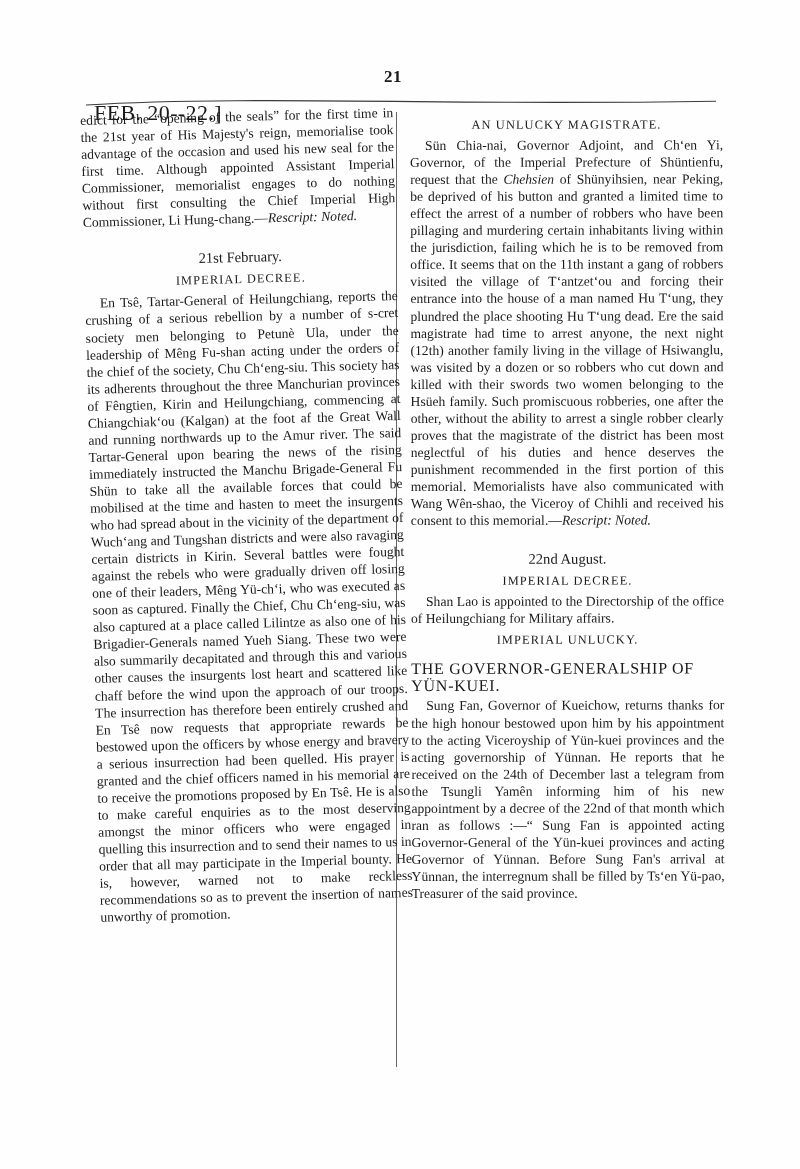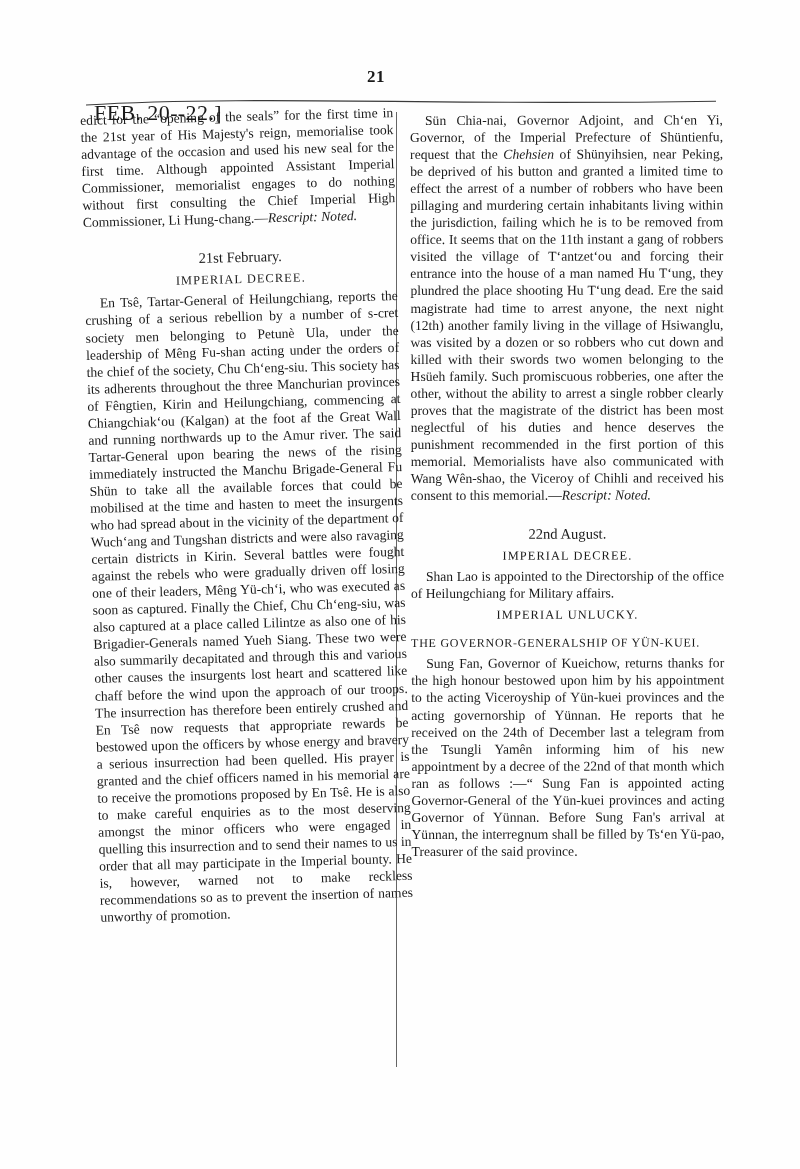--- a/index.html
+++ b/index.html
@@ -36,21 +36,21 @@
     left: 6px;
     top: 0;
     font-variant: small-caps;
     font-size: 22px;
     letter-spacing: 0.4px;
     white-space: nowrap;
     margin-top: 32px;
   }
   .folio-number {
     position: absolute;
-    left: 279px;
+    left: 296px;
     top: -1px;
     font-size: 17px;
     font-weight: 600;
     letter-spacing: 0.5px;
     text-align: center;
   }
 
   
   .head-rule {
     position: absolute;
@@ -112,21 +112,21 @@
     text-align: center;
     font-variant: small-caps;
     font-size: 12.4px;
     letter-spacing: 1.1px;
     margin: 5px 0 3px 0;
     text-indent: 0;
   }
   .sub-head-left {
     text-align: left;
     font-variant: small-caps;
-    font-size: 12px;
+    font-size: 16px;
     letter-spacing: 0.75px;
     margin: 11px 0 3px 0;
     text-indent: 0;
   }
   .gap-sm { height: 7px; }
 
   i, .ital { font-style: italic; }
 </style>
 </head>
 <body>
@@ -155,20 +155,21 @@
     <p class="date-head">21st February.</p>
 
     <p class="sub-head">IMPERIAL DECREE.</p>
 
     <p class="para">En Tsê, Tartar-General of Heilungchiang, reports the crushing of a serious rebellion by a number of s-cret society men belonging to Petunè Ula, under the leadership of Mêng Fu-shan acting under the orders of the chief of the society, Chu Ch‘eng-siu. This society has its adherents throughout the three Manchurian provinces of Fêngtien, Kirin and Heilungchiang, commencing at Chiangchiak‘ou (Kalgan) at the foot af the Great Wall and running northwards up to the Amur river. The said Tartar-General upon bearing the news of the rising immediately instructed the Manchu Brigade-General Fu Shün to take all the available forces that could be mobilised at the time and hasten to meet the insurgents who had spread about in the vicinity of the department of Wuch‘ang and Tungshan districts and were also ravaging certain districts in Kirin. Several battles were fought against the rebels who were gradually driven off losing one of their leaders, Mêng Yü-ch‘i, who was executed as soon as captured. Finally the Chief, Chu Ch‘eng-siu, was also captured at a place called Lilintze as also one of his Brigadier-Generals named Yueh Siang. These two were also summarily decapitated and through this and various other causes the insurgents lost heart and scattered like chaff before the wind upon the approach of our troops. The insurrection has therefore been entirely crushed and En Tsê now requests that appropriate rewards be bestowed upon the officers by whose energy and bravery a serious insurrection had been quelled. His prayer is granted and the chief officers named in his memorial are to receive the promotions proposed by En Tsê. He is also to make careful enquiries as to the most deserving amongst the minor officers who were engaged in quelling this insurrection and to send their names to us in order that all may participate in the Imperial bounty. He is, however, warned not to make reckless recommendations so as to prevent the insertion of names unworthy of promotion.</p>
 
   </div>
 
   <div class="col col-right">
 
+    <p class="sub-head">AN UNLUCKY MAGISTRATE.</p>
 
     <p class="para"><span>Sün Chia-nai, Governor Adjoint, and Ch‘en Yi, Governor, of the Imperial Prefecture of Shüntienfu, request that the </span><i>Chehsien</i><span> of Shünyihsien, near Peking, be deprived of his button and granted a limited time to effect the arrest of a number of robbers who have been pillaging and murdering certain inhabitants living within the jurisdiction, failing which he is to be removed from office. It seems that on the 11th instant a gang of robbers visited the village of T‘antzet‘ou and forcing their entrance into the house of a man named Hu T‘ung, they plundred the place shooting Hu T‘ung dead. Ere the said magistrate had time to arrest anyone, the next night (12th) another family living in the village of Hsiwanglu, was visited by a dozen or so robbers who cut down and killed with their swords two women belonging to the Hsüeh family. Such promiscuous robberies, one after the other, without the ability to arrest a single robber clearly proves that the magistrate of the district has been most neglectful of his duties and hence deserves the punishment recommended in the first portion of this memorial. Memorialists have also communicated with Wang Wên-shao, the Viceroy of Chihli and received his consent to this memorial.—</span><i>Rescript: Noted.</i></p>
 
     <div class="gap-sm"></div>
 
     <p class="date-head">22nd August.</p>
 
     <p class="sub-head">IMPERIAL DECREE.</p>
 
     <p class="para">Shan Lao is appointed to the Directorship of the office of Heilungchiang for Military affairs.</p>

